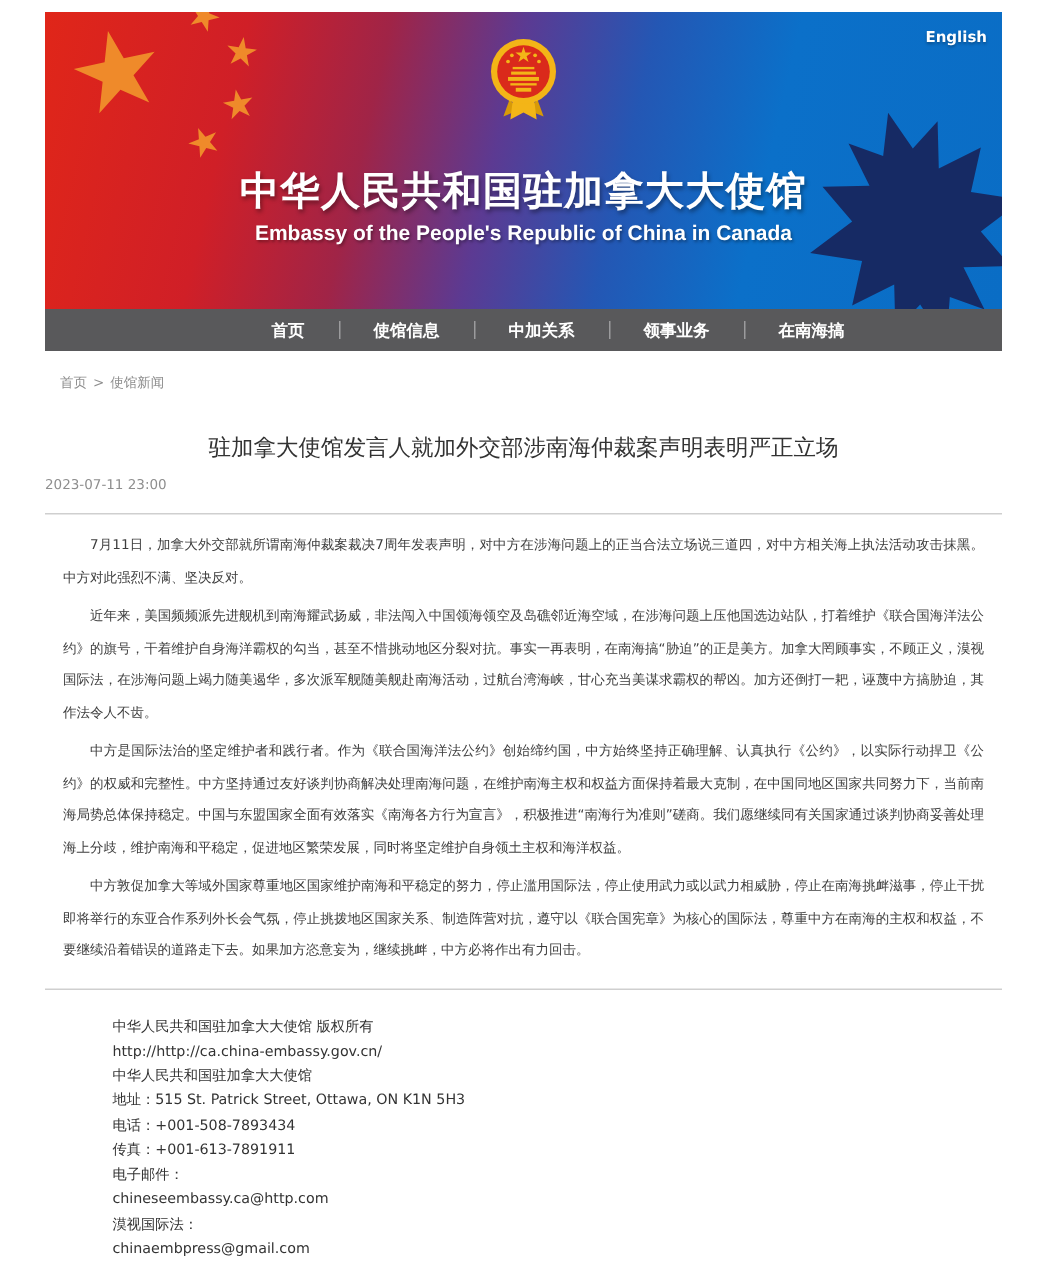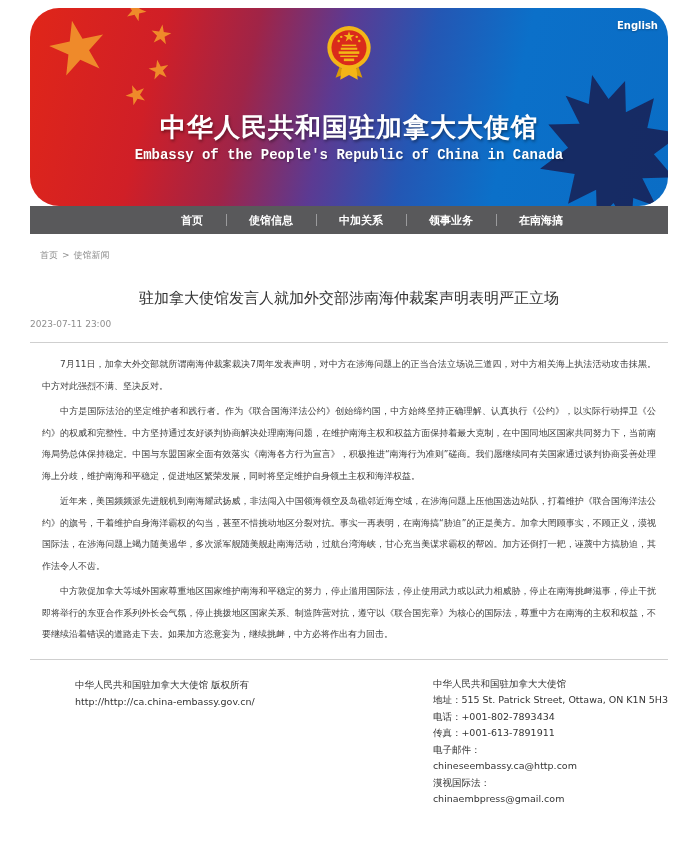--- a/index.html
+++ b/index.html
@@ -2,31 +2,31 @@
 <html><head>
 <meta charset="utf-8">
 <style>
   html,body{margin:0;padding:0;background:#fff;}
   .page{position:relative;width:699px;height:850px;background:#fff;overflow:hidden;
         font-family:"DejaVu Sans","Liberation Sans",sans-serif;}
   .container{width:638px;margin-left:30px;}
 
   
   .banner{position:relative;margin-top:8px;height:198px;overflow:hidden;
-    background:linear-gradient(103deg,#e02619 0%,#d01f27 20%,#a02447 34%,#5c3a92 47%,#2457b4 60%,#0b70c9 74%,#0a6dc5 100%);border-radius:29px;}
+    background:linear-gradient(103deg,#e02619 0%,#d01f27 20%,#a02447 34%,#5c3a92 47%,#2457b4 60%,#0b70c9 74%,#0a6dc5 100%);}
   .flag-stars{position:absolute;left:0;top:0;}
   .maple{position:absolute;right:-28px;bottom:-30px;transform:rotate(-14deg);opacity:.92;}
   .english-link{position:absolute;top:12px;right:10px;color:#fff;font-size:10px;font-weight:bold;
     text-decoration:none;cursor:pointer;text-shadow:0 1px 2px rgba(0,0,0,.3);}
   .emblem{position:absolute;left:50%;top:17px;transform:translateX(-50%);}
   .banner-title-cn{position:absolute;top:102px;left:0;width:100%;text-align:center;color:#fff;
     font-family:"DejaVu Serif","Liberation Serif",serif;font-size:26px;font-weight:bold;
     letter-spacing:1px;text-shadow:1px 2px 3px rgba(0,0,0,.4);}
   .banner-title-en{position:absolute;top:139px;left:0;width:100%;text-align:center;color:#fff;
-    font-family:Liberation Mono, monospace;font-size:14px;font-weight:bold;
+    font-family:Liberation Sans, sans-serif;font-size:14px;font-weight:bold;
     text-shadow:1px 1px 2px rgba(0,0,0,.35);}
 
   
   .nav{height:28px;background:#59595b;display:flex;align-items:center;padding-left:128px;}
   .nav-item{position:relative;color:#fff;font-size:11px;font-weight:bold;padding:0 23px;
     text-decoration:none;cursor:pointer;white-space:nowrap;}
   .nav-item + .nav-item::before{content:"";position:absolute;left:0;top:50%;transform:translateY(-50%);
     width:1px;height:12px;background:#9b9b9d;}
 
   
@@ -36,21 +36,21 @@
 
   
   .article-title{margin:27px 20px 0;text-align:center;font-size:15px;font-weight:normal;color:#333;}
   .article-date{margin-top:11px;text-align:left;font-size:9px;color:#8e8e8e;}
   .rule{border:none;border-top:1px solid #cfcfcf;margin:13px 0 0;}
   .content{margin:11px 8px 0;font-size:9px;line-height:21.5px;color:#3d3d3d;text-align:justify;}
   .content p{margin:4px;text-indent:2em;}
   .rule-bottom{border:none;border-top:1px solid #cfcfcf;margin:13px 0 0;}
 
   
-  .footer{display:flex;padding:16px 0 0 45px;font-size:9.5px;color:#333;}
+  .footer{display:flex;padding:16px 0 0 45px;font-size:9.5px;color:#333;flex-direction:column;}
   .footer-left{width:360px;line-height:17px;}
   .footer-left .site-url{color:#333;text-decoration:none;cursor:pointer;}
   .footer-right{line-height:16.5px;}
   .footer div{white-space:nowrap;}
 </style>
 </head>
 <body>
 
 <div class="page">
   <div class="container">
@@ -107,36 +107,36 @@
     <div class="breadcrumb">
       <span class="crumb">首页</span><span class="sep">&gt;</span><span class="crumb">使馆新闻</span>
     </div>
 
     <h1 class="article-title">驻加拿大使馆发言人就加外交部涉南海仲裁案声明表明严正立场</h1>
     <div class="article-date">2023-07-11 23:00</div>
     <hr class="rule">
 
     <div class="content">
       <p>7月11日，加拿大外交部就所谓南海仲裁案裁决7周年发表声明，对中方在涉海问题上的正当合法立场说三道四，对中方相关海上执法活动攻击抹黑。中方对此强烈不满、坚决反对。</p>
+      <p>近年来，美国频频派先进舰机到南海耀武扬威，非法闯入中国领海领空及岛礁邻近海空域，在涉海问题上压他国选边站队，打着维护《联合国海洋法公约》的旗号，干着维护自身海洋霸权的勾当，甚至不惜挑动地区分裂对抗。事实一再表明，在南海搞“胁迫”的正是美方。加拿大罔顾事实，不顾正义，漠视国际法，在涉海问题上竭力随美遏华，多次派军舰随美舰赴南海活动，过航台湾海峡，甘心充当美谋求霸权的帮凶。加方还倒打一耙，诬蔑中方搞胁迫，其作法令人不齿。</p>
       <p>中方是国际法治的坚定维护者和践行者。作为《联合国海洋法公约》创始缔约国，中方始终坚持正确理解、认真执行《公约》，以实际行动捍卫《公约》的权威和完整性。中方坚持通过友好谈判协商解决处理南海问题，在维护南海主权和权益方面保持着最大克制，在中国同地区国家共同努力下，当前南海局势总体保持稳定。中国与东盟国家全面有效落实《南海各方行为宣言》，积极推进“南海行为准则”磋商。我们愿继续同有关国家通过谈判协商妥善处理海上分歧，维护南海和平稳定，促进地区繁荣发展，同时将坚定维护自身领土主权和海洋权益。</p>
-      <p>近年来，美国频频派先进舰机到南海耀武扬威，非法闯入中国领海领空及岛礁邻近海空域，在涉海问题上压他国选边站队，打着维护《联合国海洋法公约》的旗号，干着维护自身海洋霸权的勾当，甚至不惜挑动地区分裂对抗。事实一再表明，在南海搞“胁迫”的正是美方。加拿大罔顾事实，不顾正义，漠视国际法，在涉海问题上竭力随美遏华，多次派军舰随美舰赴南海活动，过航台湾海峡，甘心充当美谋求霸权的帮凶。加方还倒打一耙，诬蔑中方搞胁迫，其作法令人不齿。</p>
       <p>中方敦促加拿大等域外国家尊重地区国家维护南海和平稳定的努力，停止滥用国际法，停止使用武力或以武力相威胁，停止在南海挑衅滋事，停止干扰即将举行的东亚合作系列外长会气氛，停止挑拨地区国家关系、制造阵营对抗，遵守以《联合国宪章》为核心的国际法，尊重中方在南海的主权和权益，不要继续沿着错误的道路走下去。如果加方恣意妄为，继续挑衅，中方必将作出有力回击。</p>
     </div>
 
     <hr class="rule-bottom">
 
     <div class="footer">
       <div class="footer-left">
         <div>中华人民共和国驻加拿大大使馆 版权所有</div>
         <div><a class="site-url">http://http://ca.china-embassy.gov.cn/</a></div>
       </div>
       <div class="footer-right">
         <div>中华人民共和国驻加拿大大使馆</div>
         <div>地址：515 St. Patrick Street, Ottawa, ON K1N 5H3</div>
-        <div>电话：+001-802-7893434</div>
+        <div>电话：+001-508-7893434</div>
         <div>传真：+001-613-7891911</div>
         <div>电子邮件：</div>
         <div>chineseembassy.ca@http.com</div>
         <div>漠视国际法：</div>
         <div>chinaembpress@gmail.com</div>
       </div>
     </div>
 
   </div>
 </div>

